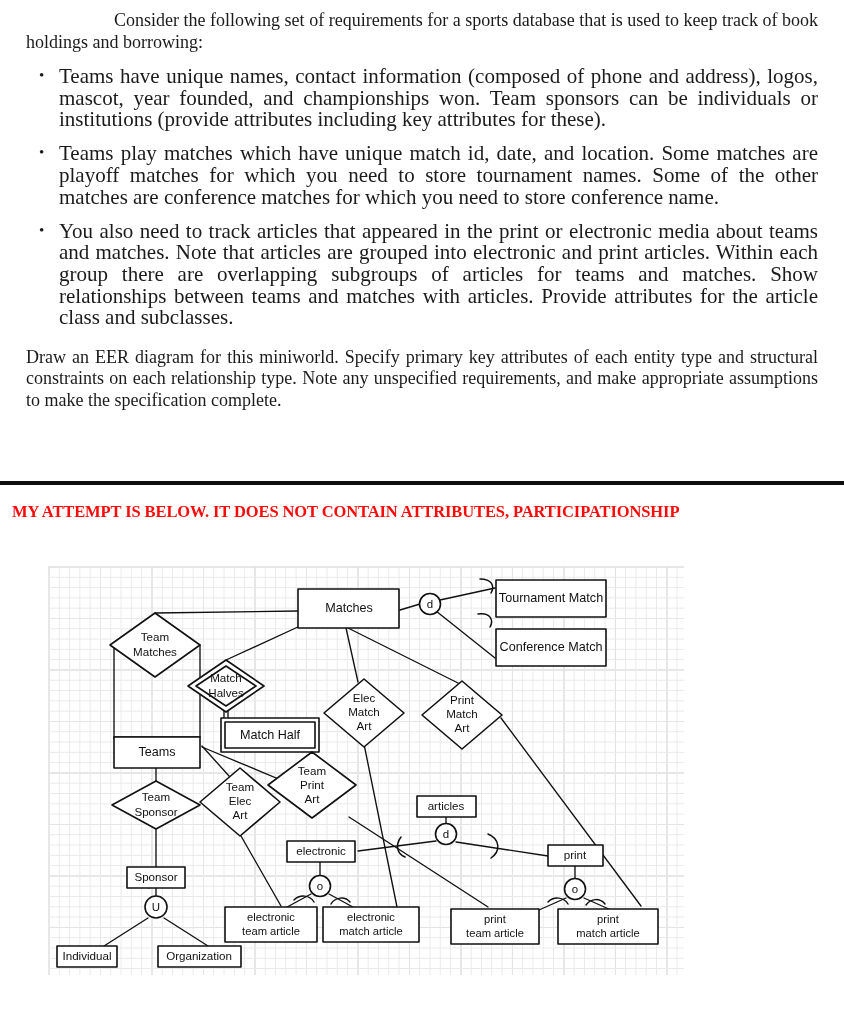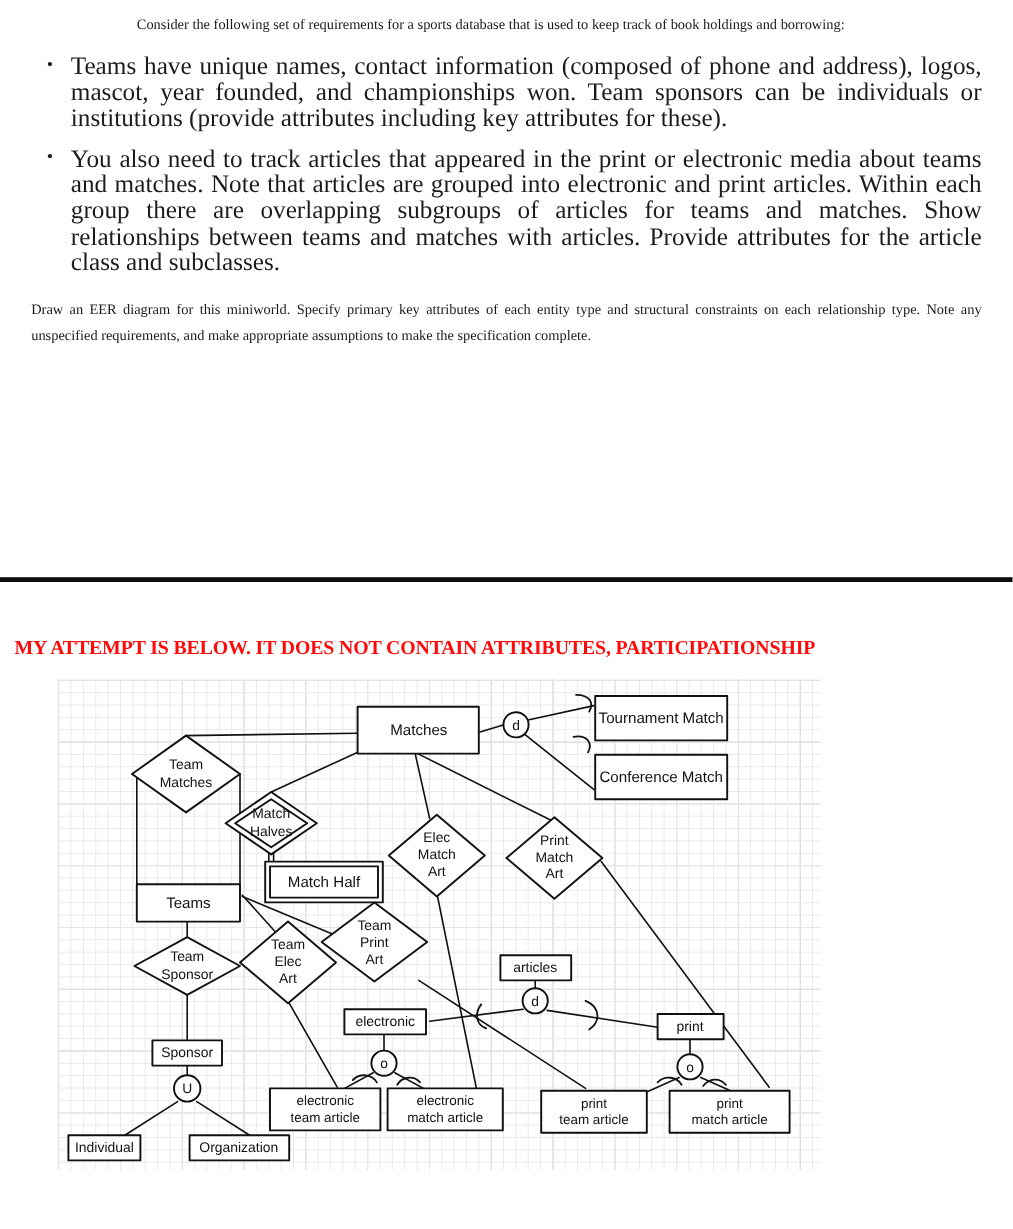--- a/index.html
+++ b/index.html
@@ -17,21 +17,21 @@
   }
 
   
   .doc {
     position: absolute;
     left: 26px; top: 10px;
     width: 792px;
   }
   .para {
     font-family: "Liberation Serif", serif;
-    font-size: 12px;
+    font-size: 18px;
     line-height: 21.6px;
     color: #1b1b1b;
     text-align: justify;
     text-justify: inter-word;
     margin: 0;
   }
   .para.indent { text-indent: 88px; }
 
   ul.bullets {
     list-style: none;
@@ -71,21 +71,21 @@
     position: absolute;
     left: 12px; top: 500px;
     width: 760px;
     font-family: "Liberation Serif", serif;
     font-size: 16.5px;
     line-height: 23px;
     font-weight: 700;
     letter-spacing: -0.1px;
     color: #ff0a0a;
   }
-  .note div { white-space: pre; margin-top: 28px; }
+  .note div { white-space: pre; }
 
   
   #diagram {
     position: absolute;
     left: 48px; top: 566px;
     width: 636px; height: 409px;
   }
   #diagram .gridbg {
     position: absolute; inset: 0;
     background-color: #ffffff;
@@ -113,20 +113,21 @@
 </head>
 <body>
 
 <div id="page">
 
   <div class="doc">
     <p class="para indent">Consider the following set of requirements for a sports database that is used to keep track of book holdings and borrowing:</p>
 
     <ul class="bullets">
       <li>Teams have unique names, contact information (composed of phone and address), logos, mascot, year founded, and championships won. Team sponsors can be individuals or institutions (provide attributes including key attributes for these).</li>
+      <li>Teams play matches which have unique match id, date, and location. Some matches are playoff matches for which you need to store tournament names. Some of the other matches are conference matches for which you need to store conference name.</li>
       <li>You also need to track articles that appeared in the print or electronic media about teams and matches. Note that articles are grouped into electronic and print articles. Within each group there are overlapping subgroups of articles for teams and matches. Show relationships between teams and matches with articles. Provide attributes for the article class and subclasses.</li>
     </ul>
 
     <p class="para closing">Draw an EER diagram for this miniworld. Specify primary key attributes of each entity type and structural constraints on each relationship type. Note any unspecified requirements, and make appropriate assumptions to make the specification complete.</p>
   </div>
 
   <div class="hrule"></div>
 
   <div class="note">
     <div>MY ATTEMPT IS BELOW. IT DOES NOT CONTAIN ATTRIBUTES, PARTICIPATIONSHIP</div>

